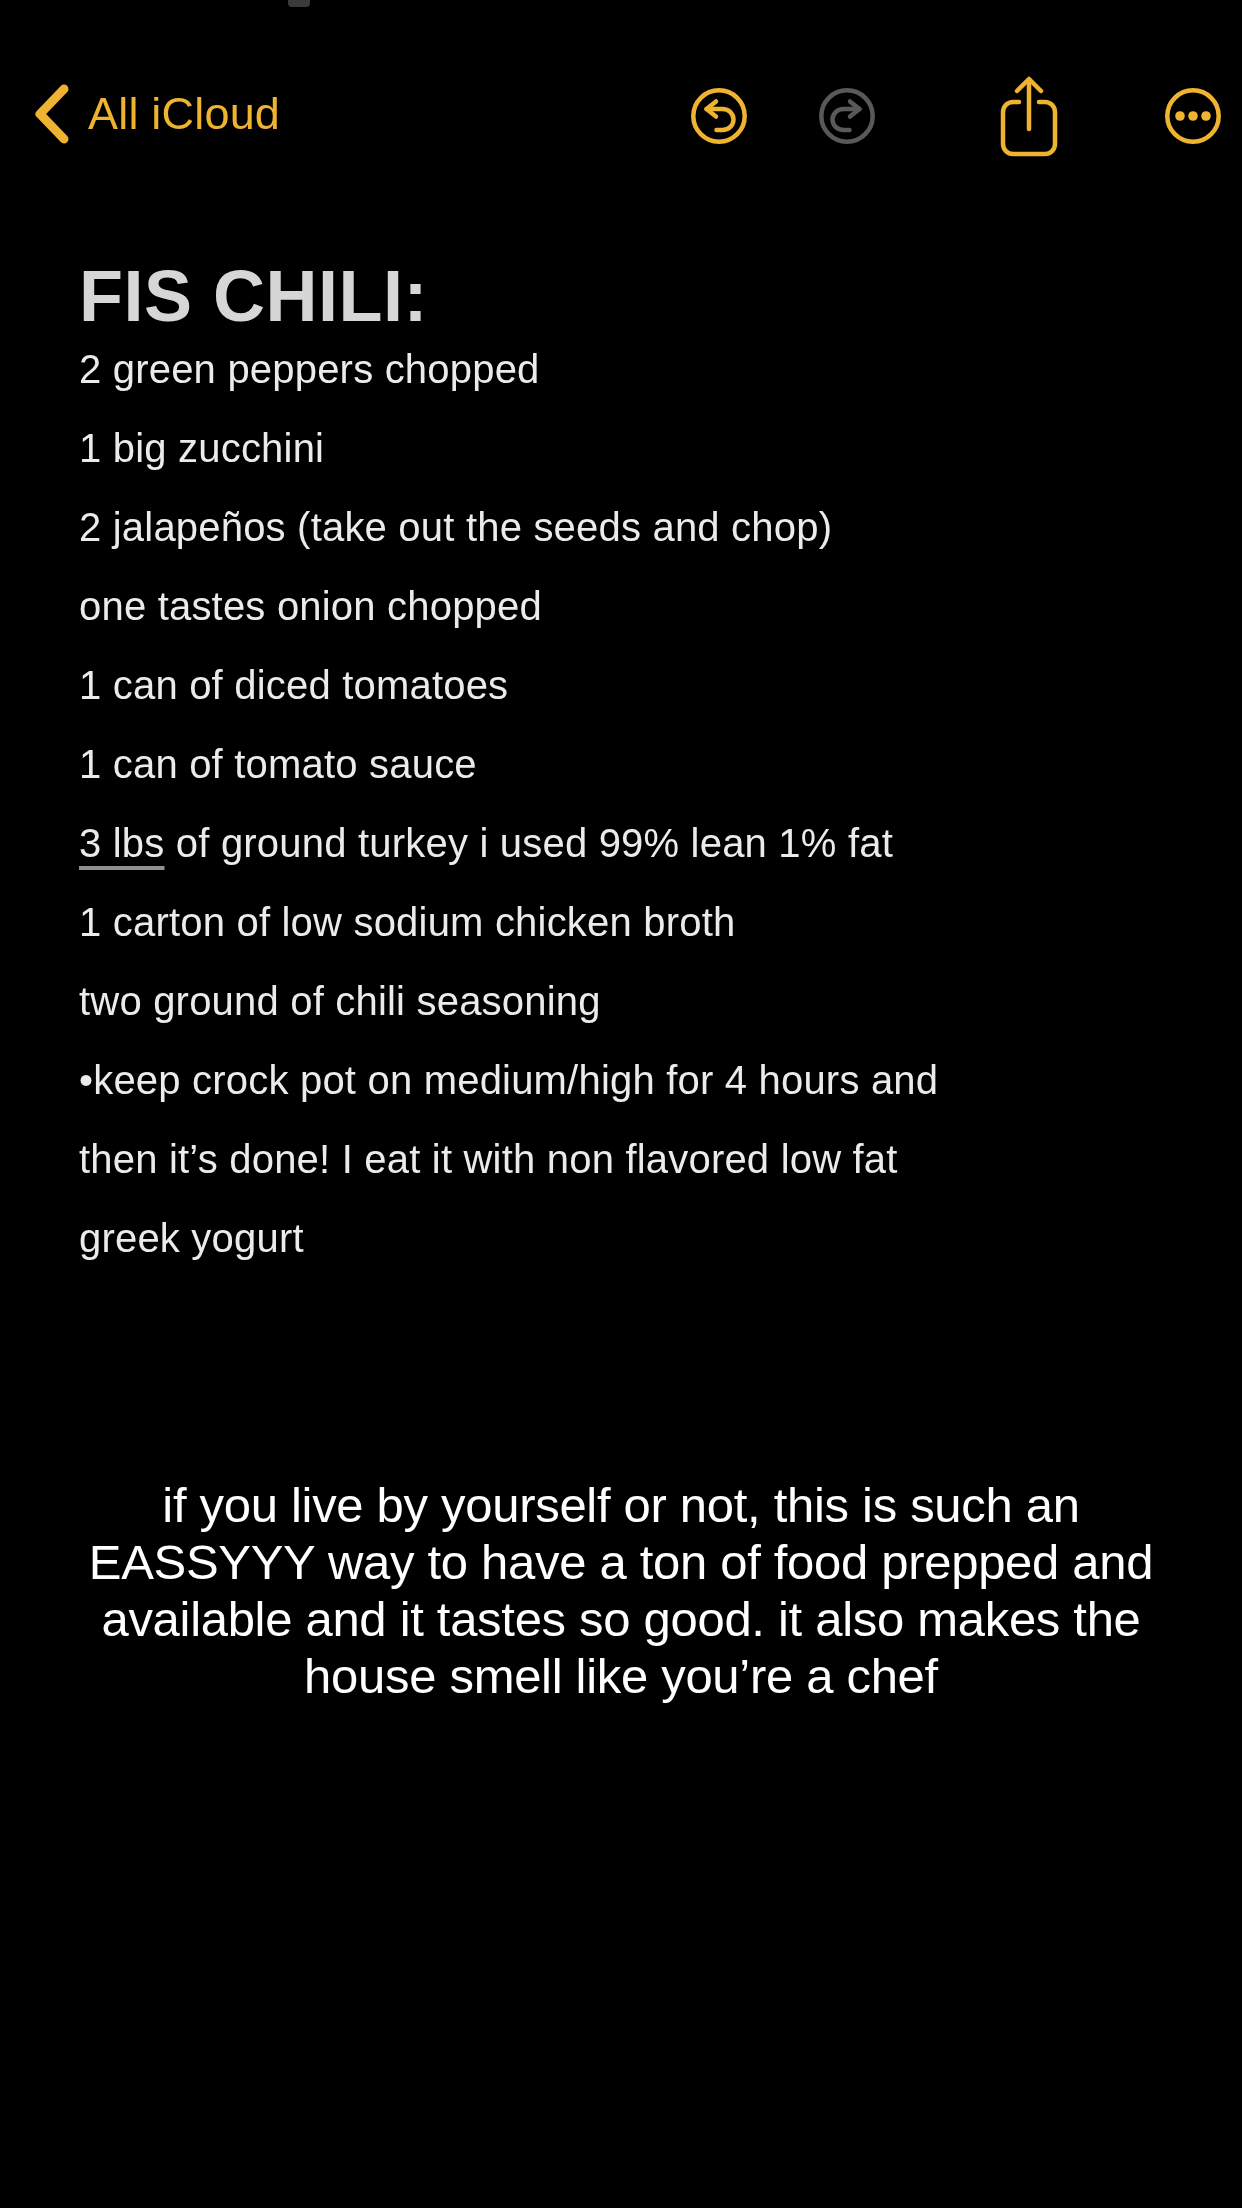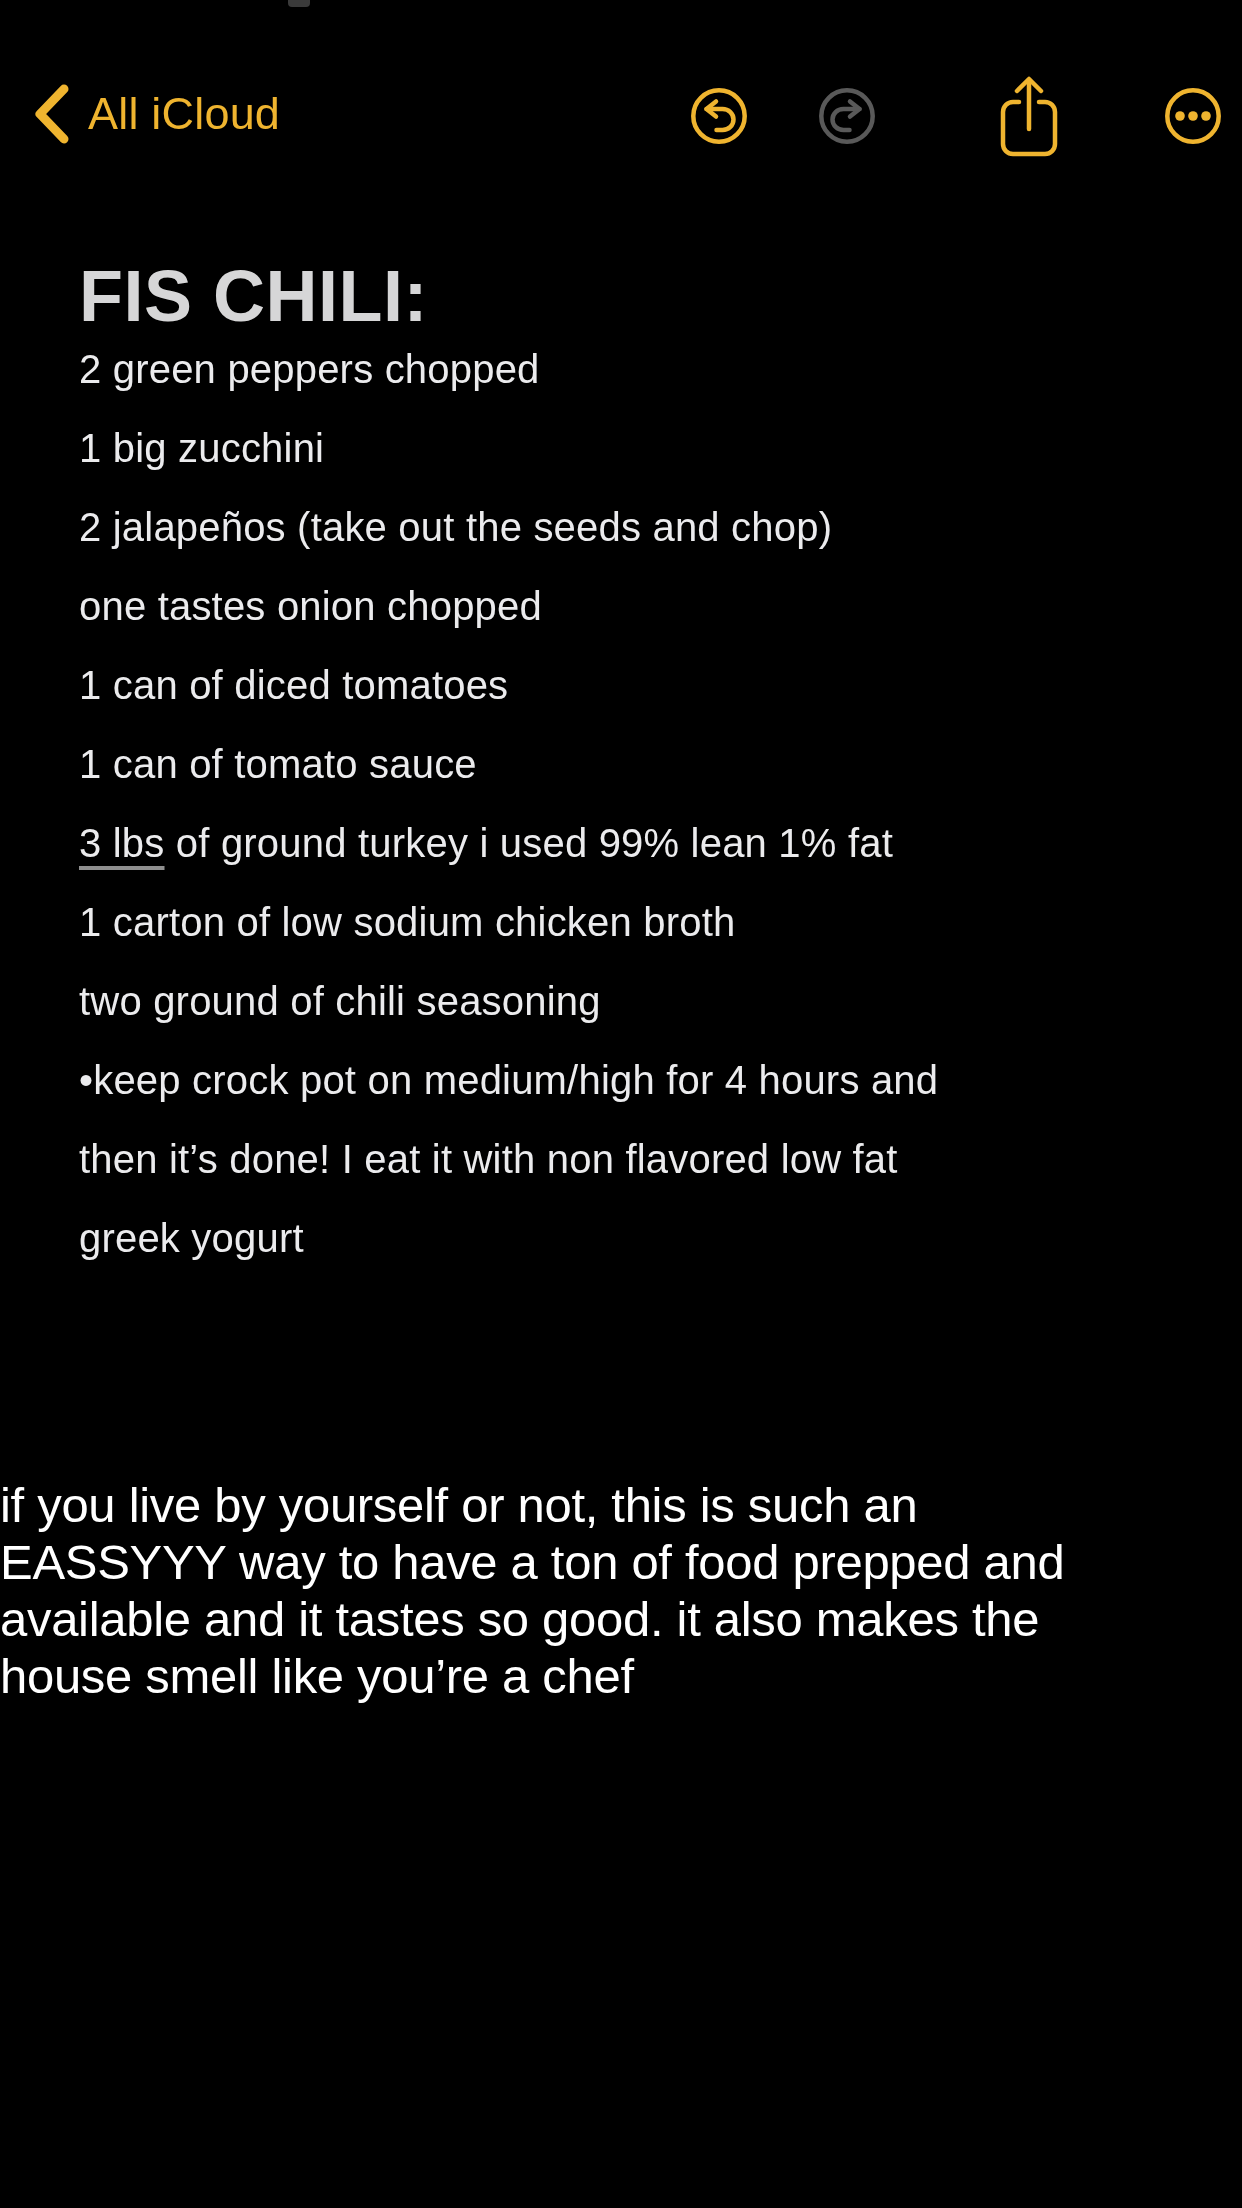--- a/index.html
+++ b/index.html
@@ -83,21 +83,21 @@
     text-decoration-thickness: 4px;
     text-underline-offset: 9px;
   }
 
   
   .caption {
     position: absolute;
     left: 0;
     top: 1477px;
     width: 1242px;
-    text-align: left;
+    text-align: center;
     font-size: 49px;
     line-height: 57px;
     letter-spacing: -0.3px;
     font-weight: 400;
     color: var(--caption, #ffffff);
   }
 
   
   .artifact-top {
     position: absolute;

